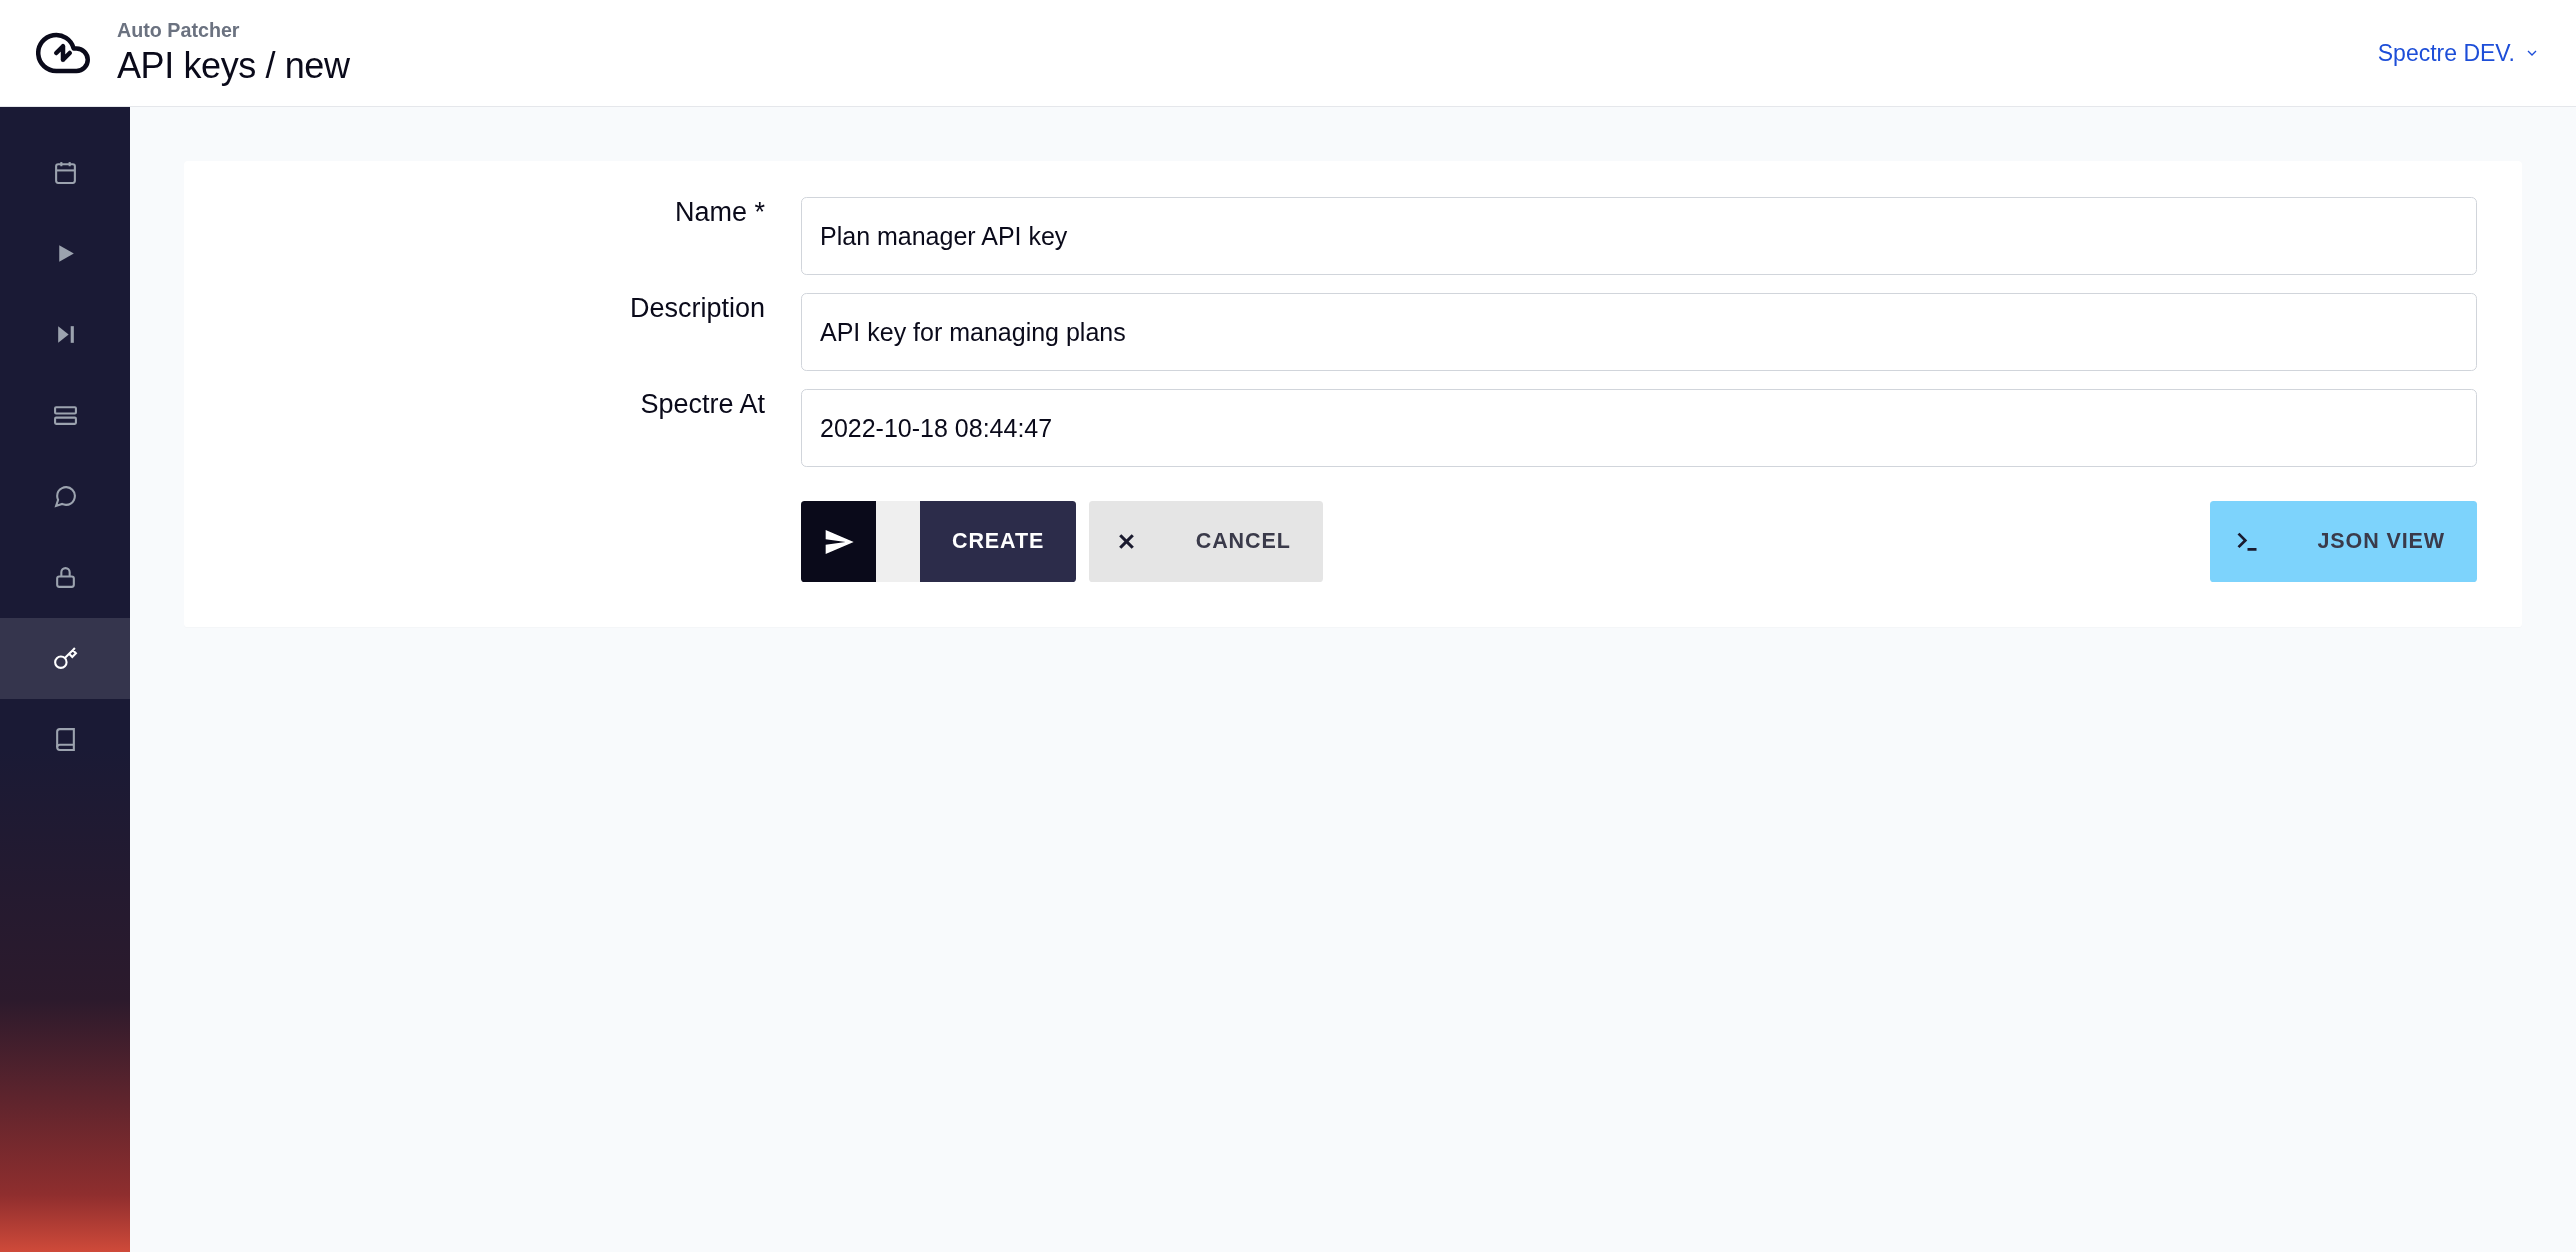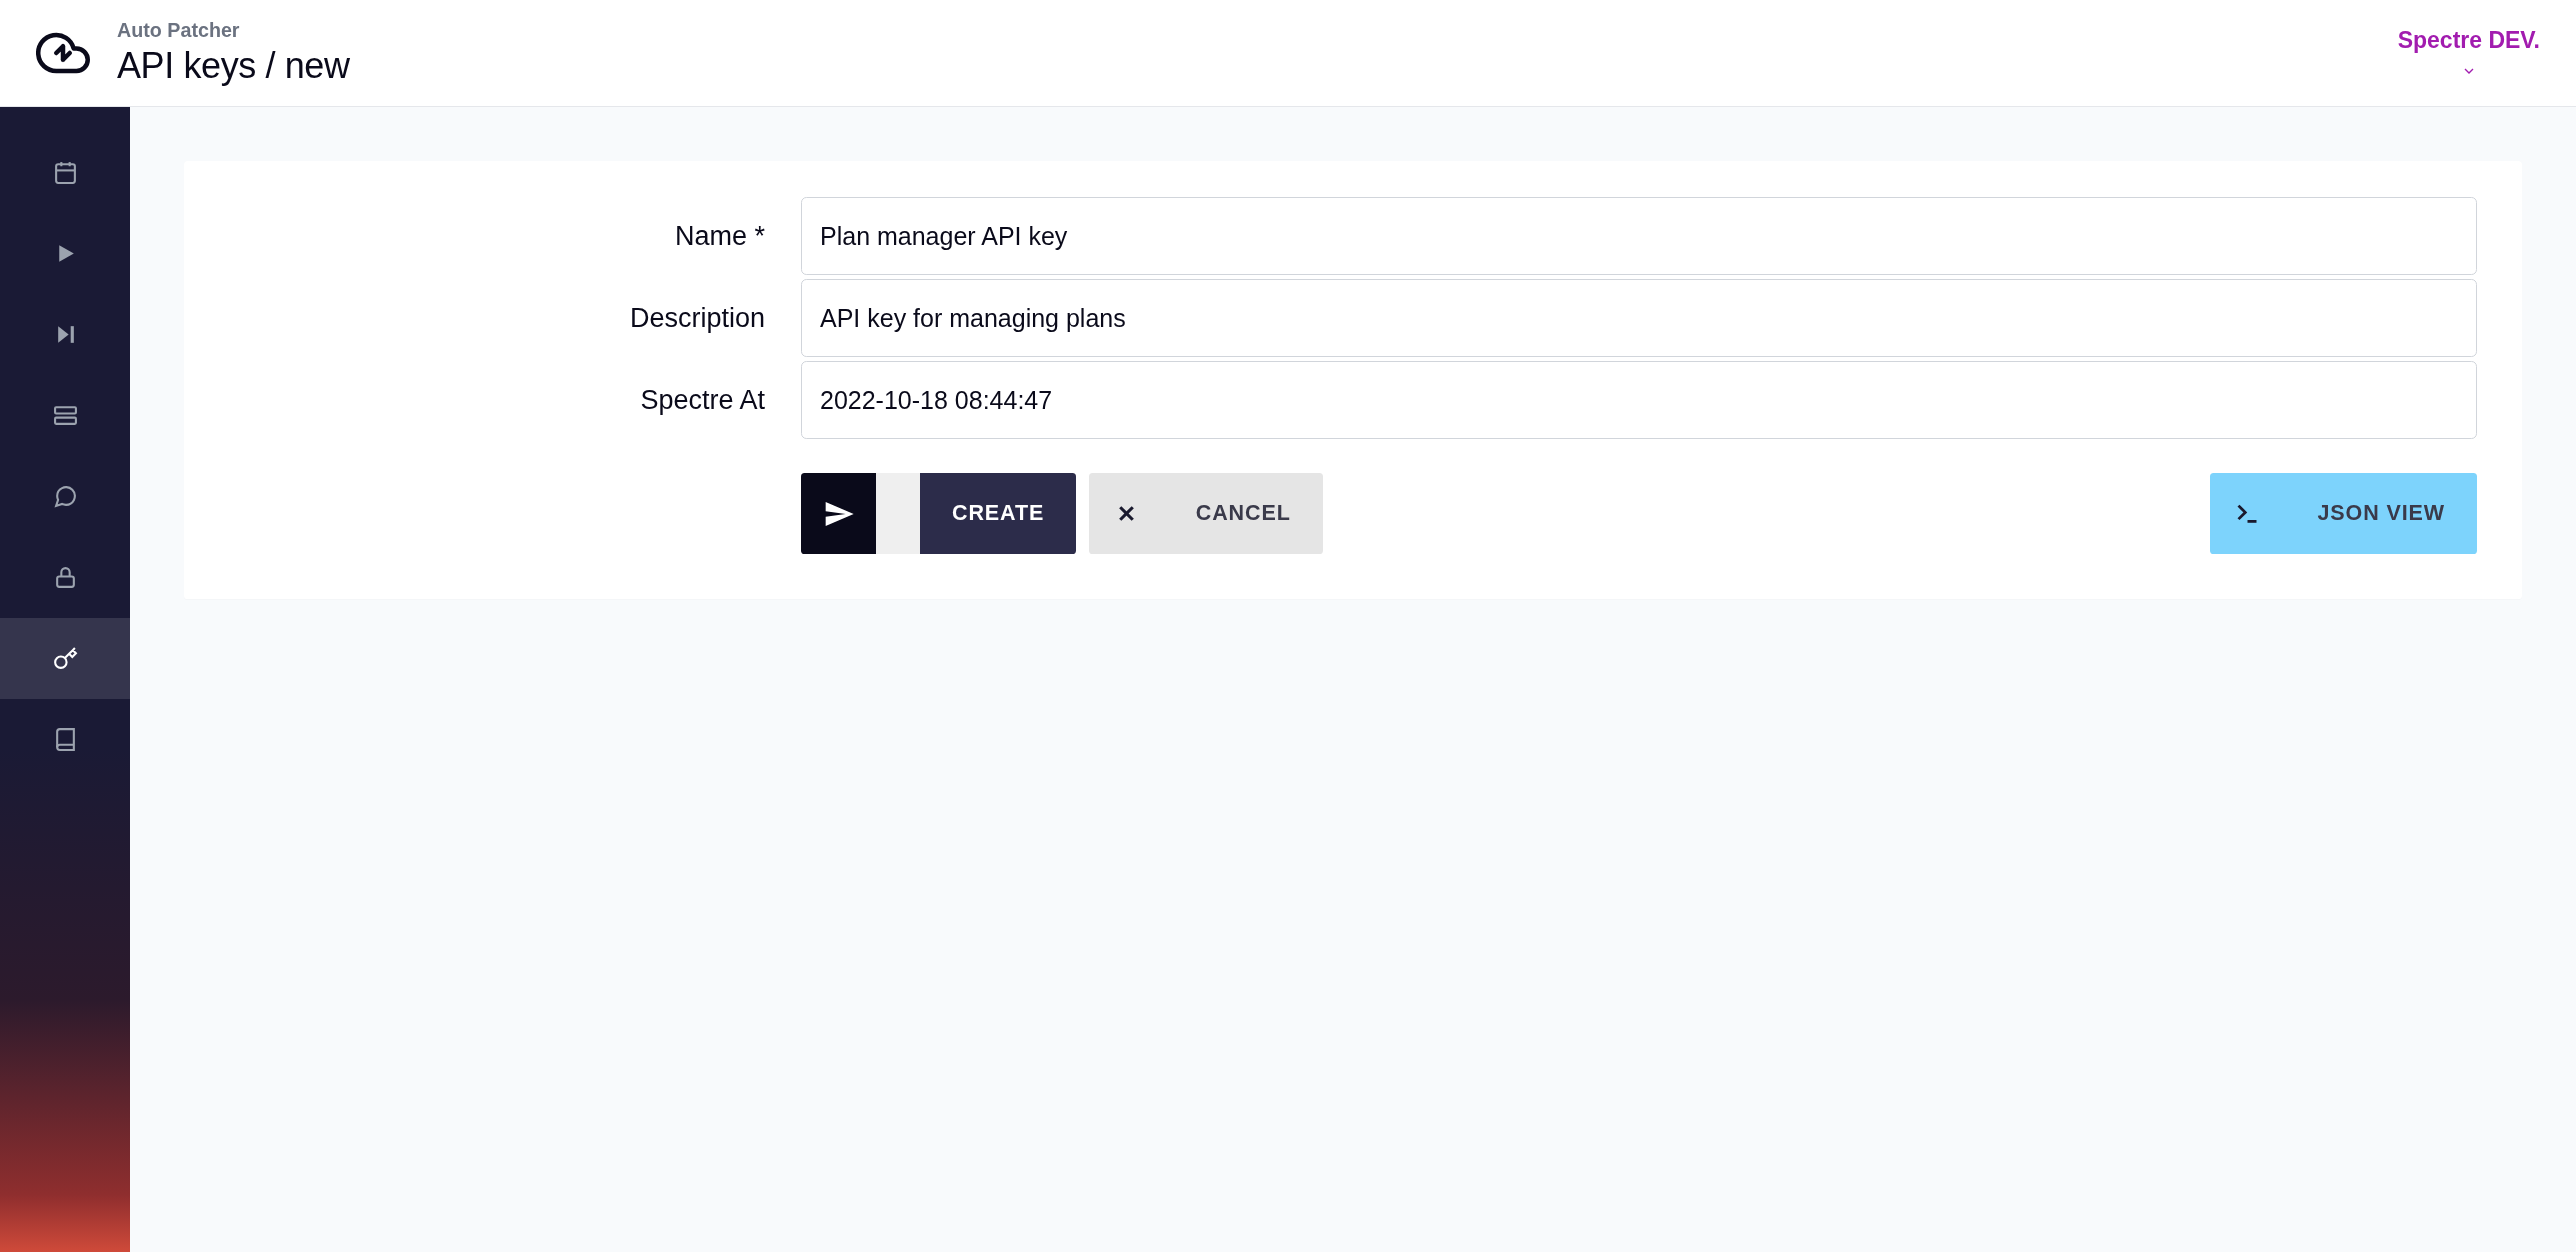--- a/index.html
+++ b/index.html
@@ -49,24 +49,23 @@
       letter-spacing: -0.4px;
     }
     .header-spacer {
       flex: 1;
     }
     .account-switcher {
       display: flex;
       align-items: center;
       gap: 9px;
       font-size: 23px;
-      font-weight: 700;
-      color: #a21caf;
+      font-weight: 400;
+      color: #1d4ed8;
       cursor: pointer;
-      flex-direction: column;
     }
     .layout {
       display: flex;
       height: calc(100% - 107px);
     }
     .sidebar {
       width: 130px;
       background: linear-gradient(to bottom, #1a1a35 0%, #1a1a35 56%, #2c1a2c 78%, #8f2e2e 95%, #cf4a3a 100%);
       display: flex;
       flex-direction: column;
@@ -93,22 +92,21 @@
       padding: 54px;
     }
     .card {
       background: #ffffff;
       border-radius: 3.6px;
       padding: 36px 45px 45px 45px;
       box-shadow: 0 0.9px 0.9px rgba(0,0,0,0.02);
     }
     .form-row {
       display: flex;
-      align-items: center;
-      margin-bottom: 4px;
+      margin-bottom: 18px;
     }
     .form-label {
       width: 572px;
       text-align: right;
       padding-right: 36px;
       font-size: 27px;
       color: #0a0a1a;
       font-weight: 400;
     }
     .form-input {

